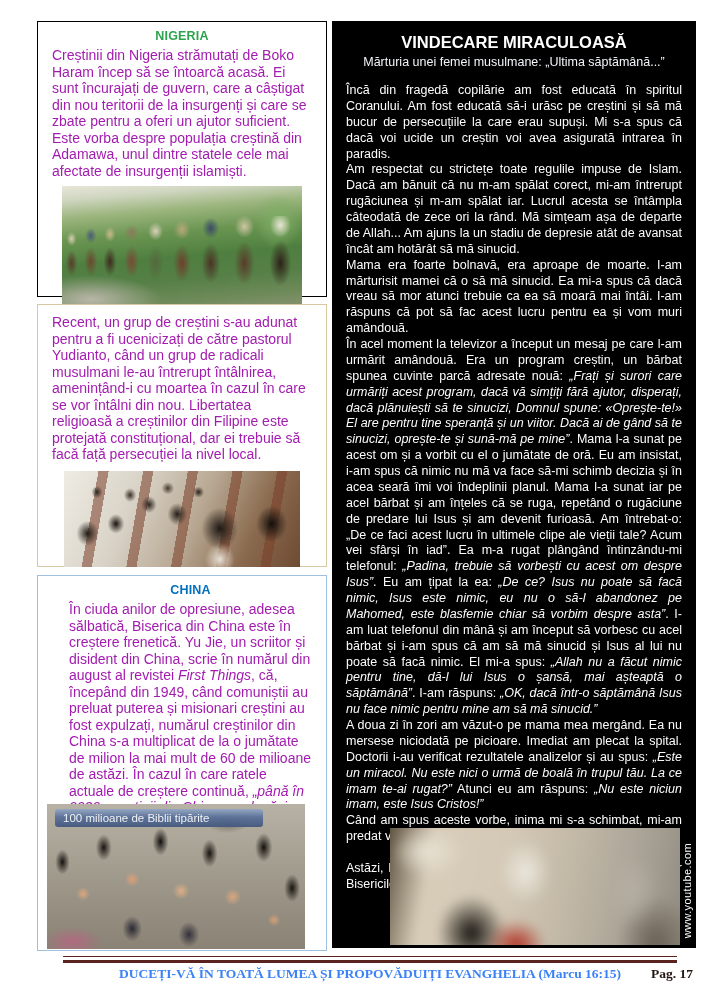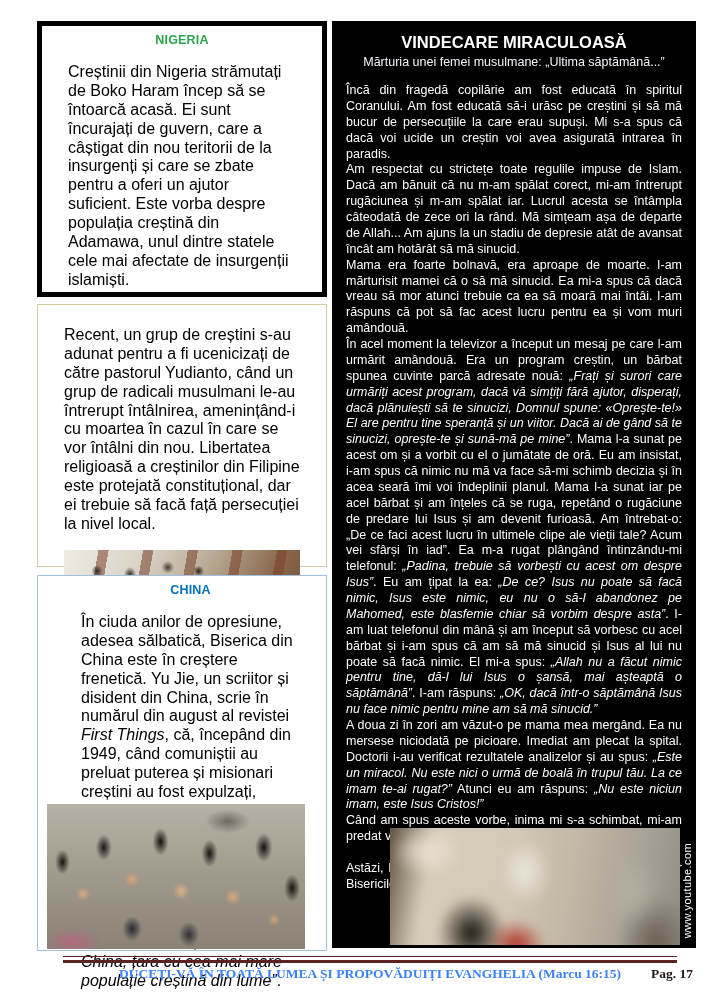--- a/index.html
+++ b/index.html
@@ -2,30 +2,30 @@
 <html><head>
 <meta charset="utf-8">
 <style>
   html,body{margin:0;padding:0;background:#fff;}
   .page{position:relative;width:707px;height:999px;background:#ffffff;
         font-family:"Liberation Sans",sans-serif;overflow:hidden;}
 
   
   .box{position:absolute;left:37px;width:290px;box-sizing:border-box;
        background:#fff;padding:5px 10px 8px;}
-  .box-nigeria{top:21px;height:276px;border:5px solid #000000;}
+  .box-nigeria{top:21px;height:276px;border:1px solid #000000;}
   .box-indonezia{top:304px;height:263px;border:1px solid #d9c9a3;}
   .box-china{top:575px;height:376px;border:1px solid #9fc0de;padding-left:27px;}
 
   .head{margin:2px 0 4px;text-align:center;font-size:12.5px;font-weight:bold;letter-spacing:.2px;}
   .head-nigeria{color:#2ea34d;}
   .head-indonezia{color:#e36c09;}
   .head-china{color:#0070c0;}
 
-  .lbody{margin:16px;font-size:16px;line-height:1.18;color:#000000;}
+  .lbody{margin:4px;font-size:14px;line-height:1.18;color:#a21caf;}
   .it{font-style:italic;}
 
   
   .photo{position:relative;overflow:hidden;}
 
   .ph-nigeria{width:240px;height:126px;margin:7px auto 0;
     background:
       radial-gradient(ellipse 34px 40px at 90% 28%,#7fae66 0%,rgba(127,174,102,0) 70%),
       radial-gradient(ellipse 95px 32px at 12% 90%,#b9b6a8 0%,rgba(185,182,168,0) 75%),
       linear-gradient(175deg,#e8e6d9 0%,#cfd6c0 10%,#9db67f 22%,#6a9551 38%,#4f7f40 55%,#557f46 70%,#6d8a58 85%,#8f9579 100%);}
@@ -139,20 +139,21 @@
     <div class="photo ph-indonezia">
       <div class="heads-row"></div>
     </div>
   </section>
 
   <section class="box box-china">
     <h2 class="head head-china">CHINA</h2>
     <p class="lbody"><span>În ciuda anilor de opresiune, adesea sălbatică, Biserica din China este în creștere  frenetică. Yu Jie, un scriitor și disident din China, scrie în numărul din august al revistei </span><span class="it">First Things</span><span>,  că, începând din 1949, când comuniștii au preluat puterea și misionari creștini au fost expulzați, numărul creștinilor din China s-a multiplicat de la o jumătate de milion la mai mult de 60 de milioane de astăzi. În cazul în care ratele actuale de creștere continuă, </span><span class="it">„până în 2030, creștinii din China vor depăși 200 de milioane, ceea ce face China, țara cu cea mai mare populație creștină din lume”</span><span>.</span></p>
     <div class="photo ph-china">
       <div class="crowd"></div>
+      <div class="bible-caption">100 milioane de Biblii tipărite</div>
     </div>
   </section>
 
   <section class="panel">
     <h1 class="panel-title">VINDECARE MIRACULOASĂ</h1>
     <div class="panel-subtitle">Mărturia unei femei musulmane: „Ultima săptămână...”</div>
 
     <p class="rbody"><span>Încă din fragedă copilărie am fost educată în spiritul Coranului. Am fost educată să-i urăsc pe creștini și să mă bucur de persecuțiile la care erau supuși. Mi s-a spus că dacă voi ucide un creștin voi avea asigurată intrarea în paradis.</span></p>
     <p class="rbody"><span>Am respectat cu strictețe toate regulile impuse de Islam. Dacă am bănuit că nu m-am spălat corect, mi-am întrerupt rugăciunea și m-am spălat iar. Lucrul acesta se întâmpla câteodată de zece ori la rând. Mă simțeam așa de departe de Allah... Am ajuns la un stadiu de depresie atât de avansat încât am hotărât să mă sinucid.</span></p>
     <p class="rbody"><span>Mama era foarte bolnavă, era aproape de moarte. I-am mărturisit mamei că o să mă sinucid. Ea mi-a spus că dacă vreau să mor atunci trebuie ca ea să moară mai întâi. I-am răspuns că pot să fac acest lucru pentru ea și vom muri amândouă.</span></p>

